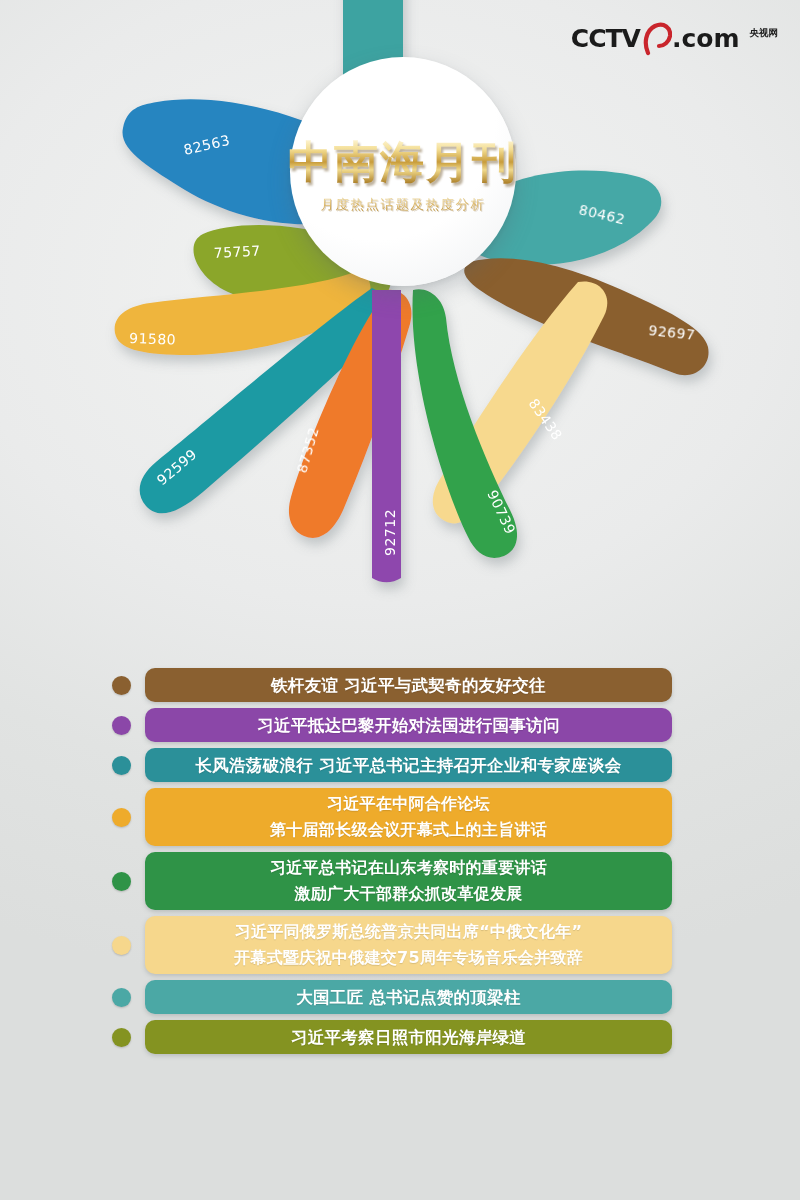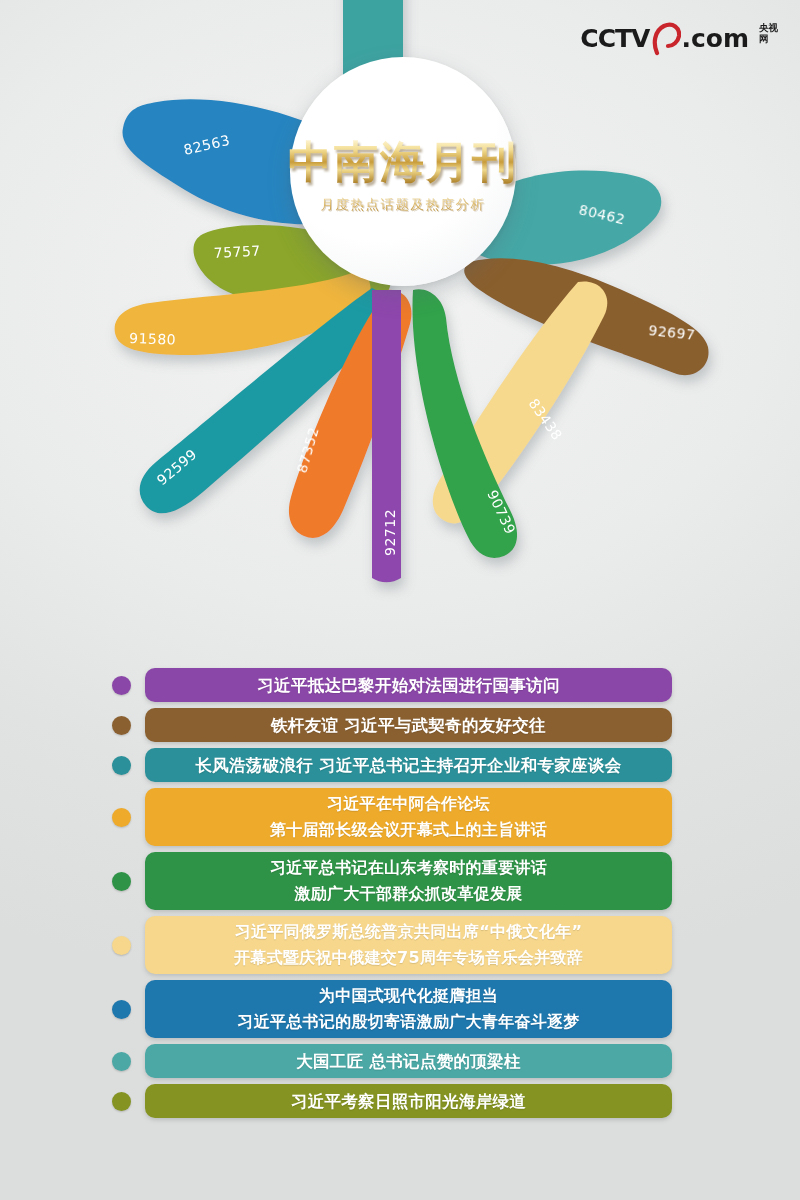--- a/index.html
+++ b/index.html
@@ -27,21 +27,21 @@
     color:#1b1b1b;line-height:1;
   }
   .logo .swoosh{
     position:relative;width:30px;height:32px;margin-left:-6px;
   }
   .logo .swoosh svg{position:absolute;left:0;top:0;}
   .logo .dotcom{
     font-weight:bold;font-size:25px;color:#1b1b1b;line-height:1;margin-left:-8px;
   }
   .logo .cn{
-    display:flex;flex-direction:column;justify-content:center;
+    display:flex;flex-direction:row;justify-content:center;
     font-size:9.5px;font-weight:bold;color:#1b1b1b;
     line-height:11px;letter-spacing:0px;
     margin-left:2px;margin-top:-11px;
     font-family:"DejaVu Sans","Liberation Sans",sans-serif;
   }
   .logo .cn span{display:block;white-space:nowrap;}
 
   
   #flower{position:absolute;left:0;top:0;width:800px;height:640px;}
   #flower svg{position:absolute;left:0;top:0;}
@@ -213,30 +213,30 @@
       <div class="disc-inner">
         <div class="disc-title">中南海月刊</div>
         <div class="disc-sub">月度热点话题及热度分析</div>
       </div>
     </div>
   </div>
 
   <div id="legend">
 
     <div class="lrow">
+      <span class="ldot" style="background:#8a6030"></span>
+      <span class="lbar" style="background:#8a6030">
+        <span class="ltxt">铁杆友谊 习近平与武契奇的友好交往</span>
+      </span>
+    </div>
+
+    <div class="lrow">
       <span class="ldot" style="background:#8b47a8"></span>
       <span class="lbar" style="background:#8b47a8">
         <span class="ltxt">习近平抵达巴黎开始对法国进行国事访问</span>
-      </span>
-    </div>
-
-    <div class="lrow">
-      <span class="ldot" style="background:#8a6030"></span>
-      <span class="lbar" style="background:#8a6030">
-        <span class="ltxt">铁杆友谊 习近平与武契奇的友好交往</span>
       </span>
     </div>
 
     <div class="lrow">
       <span class="ldot" style="background:#2b9099"></span>
       <span class="lbar" style="background:#2b9099">
         <span class="ltxt">长风浩荡破浪行 习近平总书记主持召开企业和专家座谈会</span>
       </span>
     </div>
 
@@ -258,27 +258,20 @@
 
 
     <div class="lrow tall">
       <span class="ldot" style="background:#f6d78c"></span>
       <span class="lbar" style="background:#f6d78c">
         <span class="ltxt">习近平同俄罗斯总统普京共同出席“中俄文化年”
 开幕式暨庆祝中俄建交75周年专场音乐会并致辞</span>
       </span>
     </div>
 
-    <div class="lrow tall">
-      <span class="ldot" style="background:#1e77ad"></span>
-      <span class="lbar" style="background:#1e77ad">
-        <span class="ltxt">为中国式现代化挺膺担当
-习近平总书记的殷切寄语激励广大青年奋斗逐梦</span>
-      </span>
-    </div>
 
     <div class="lrow">
       <span class="ldot" style="background:#4ba8a5"></span>
       <span class="lbar" style="background:#4ba8a5">
         <span class="ltxt">大国工匠 总书记点赞的顶梁柱</span>
       </span>
     </div>
 
     <div class="lrow">
       <span class="ldot" style="background:#849321"></span>

